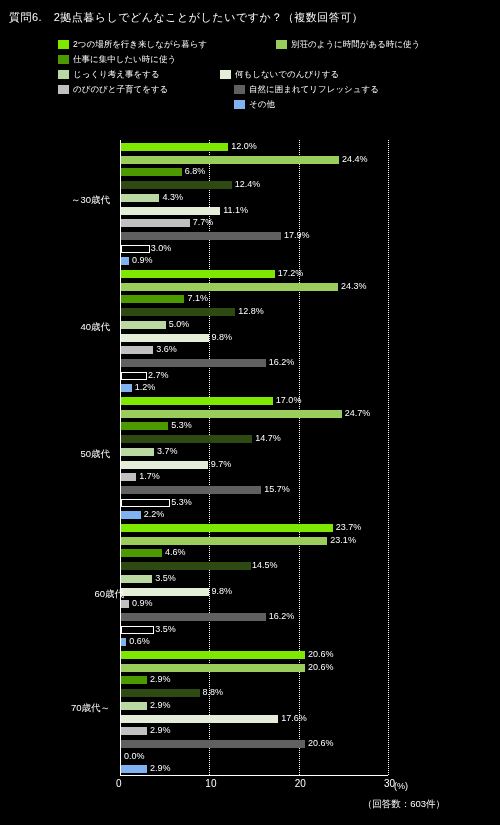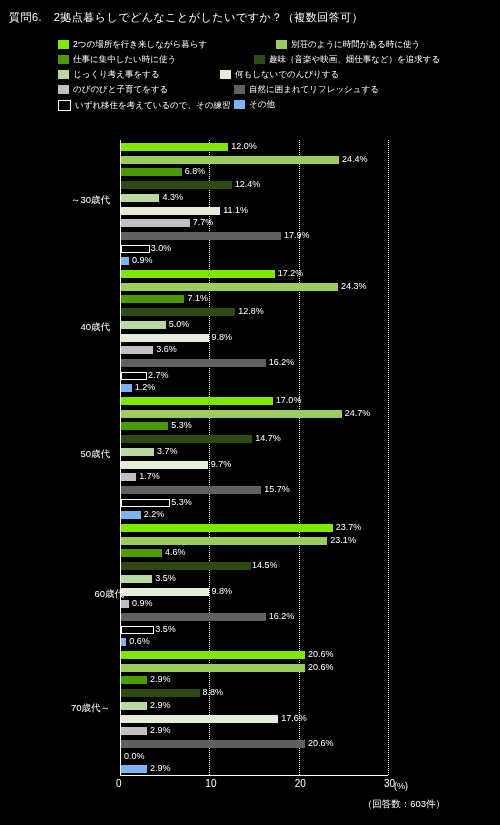--- a/index.html
+++ b/index.html
@@ -39,43 +39,35 @@
       <span class="ltxt">2つの場所を行き来しながら暮らす</span>
     </div>
     <div class="lrow" style="left: 218px; top: 0px;">
       <span class="sw" style="background: rgb(154, 205, 92);"></span>
       <span class="ltxt">別荘のように時間がある時に使う</span>
     </div>
     <div class="lrow" style="left: 0px; top: 15px;">
       <span class="sw" style="background: rgb(77, 153, 0);"></span>
       <span class="ltxt">仕事に集中したい時に使う</span>
     </div>
-    <div class="lrow" style="left: 196px; top: 15px;">
-      <span class="sw" style="background: rgb(46, 74, 18);"></span>
-      <span class="ltxt">趣味（音楽や映画、畑仕事など）を追求する</span>
-    </div>
     <div class="lrow" style="left: 0px; top: 30px;">
       <span class="sw" style="background: rgb(185, 216, 162);"></span>
       <span class="ltxt">じっくり考え事をする</span>
     </div>
     <div class="lrow" style="left: 162px; top: 30px;">
       <span class="sw" style="background: rgb(228, 237, 215);"></span>
       <span class="ltxt">何もしないでのんびりする</span>
     </div>
     <div class="lrow" style="left: 0px; top: 45px;">
       <span class="sw" style="background: rgb(192, 192, 192);"></span>
       <span class="ltxt">のびのびと子育てをする</span>
     </div>
     <div class="lrow" style="left: 176px; top: 45px;">
       <span class="sw" style="background: rgb(96, 96, 96);"></span>
       <span class="ltxt">自然に囲まれてリフレッシュする</span>
-    </div>
-    <div class="lrow" style="left: 0px; top: 60px;">
-      <span class="sw" style="background: rgb(0, 0, 0); border: 1px solid rgb(255, 255, 255);"></span>
-      <span class="ltxt">いずれ移住を考えているので、その練習</span>
     </div>
     <div class="lrow" style="left: 176px; top: 60px;">
       <span class="sw" style="background: rgb(127, 178, 240);"></span>
       <span class="ltxt">その他</span>
     </div>
   </div>
 
 <div id="plot">
   <div id="axisarea">
       <div class="axisl"></div>

